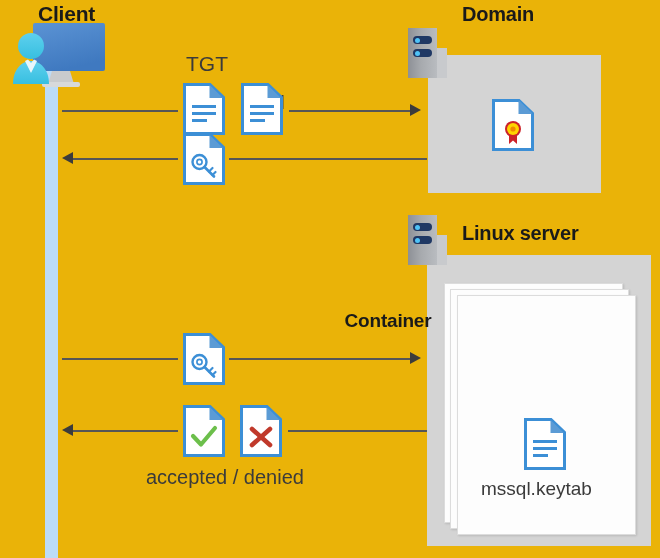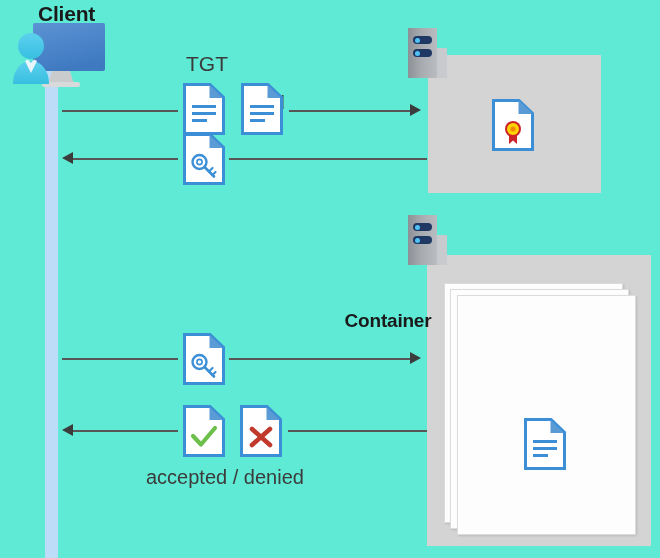--- a/index.html
+++ b/index.html
@@ -7,21 +7,21 @@
     padding: 0;
     background: #ffffff;
   }
   body {
     font-family: "Liberation Sans", sans-serif;
   }
   #canvas {
     position: relative;
     width: 660px;
     height: 558px;
-    background: #5eead4;
+    background: #eab308;
     overflow: hidden;
   }
   .abs { position: absolute; }
 
   
   .lifeline {
     left: 45px;
     top: 62px;
     width: 13px;
     height: 496px;
@@ -171,20 +171,21 @@
   <div class="abs rack-shadow rack-dc-sh"></div>
   <div class="abs rack rack-dc">
     <div class="led-row r1">
         <span class="dot"></span>
       </div>
     <div class="led-row r2">
         <span class="dot"></span>
       </div>
   </div>
   <div class="abs title-bold dc-title">
+    <div>Domain</div>
   </div>
 
   <div class="doc" style="left:492px; top:99px;">
     <svg width="42" height="52" viewBox="0 0 42 52" xmlns="http://www.w3.org/2000/svg">
       <path d="M1.5 1.5 H27 L40.5 14.5 V50.5 H1.5 Z" fill="#ffffff" stroke="#3c8fd6" stroke-width="3"></path>
       <path d="M27 1.5 L40.5 14.5 H27 Z" fill="#5b9bd5"></path>
       <path d="M26.5 2 L40 15 H26.5 Z" fill="#5b9bd5"></path>
 
       <path d="M17 33 L17 45 L21 41.5 L25 45 L25 33 Z" fill="#cc2229"></path>
       <circle cx="21" cy="30" r="8" fill="#cc2229"></circle>
@@ -196,39 +197,41 @@
   <div class="abs host-box linux-box"></div>
   <div class="abs rack-shadow rack-linux-sh"></div>
   <div class="abs rack rack-linux">
     <div class="led-row r1">
         <span class="dot"></span>
       </div>
     <div class="led-row r2">
         <span class="dot"></span>
       </div>
   </div>
+  <div class="abs title-bold linux-title">Linux server</div>
 
   <div class="abs card card-back1"></div>
   <div class="abs card card-back2"></div>
   <div class="abs card card-front"></div>
 
   <div class="abs title-bold container-title">
     <span>Container</span>
   </div>
 
 
   <div class="doc" style="left:524px; top:418px;">
     <svg width="42" height="52" viewBox="0 0 42 52" xmlns="http://www.w3.org/2000/svg">
       <path d="M1.5 1.5 H27 L40.5 14.5 V50.5 H1.5 Z" fill="#ffffff" stroke="#3c8fd6" stroke-width="3"></path>
       <path d="M26.5 2 L40 15 H26.5 Z" fill="#5b9bd5"></path>
       <rect x="9" y="22" width="24" height="3" fill="#3c8fd6"></rect>
       <rect x="9" y="29" width="24" height="3" fill="#3c8fd6"></rect>
       <rect x="9" y="36" width="15" height="3" fill="#3c8fd6"></rect>
     </svg>
   </div>
+  <div class="abs plain-label lbl-keytab">mssql.keytab</div>
 
   <div class="abs arrow-line" style="left:62px; top:110px; width:116px;"></div>
   <div class="abs arrow-line" style="left:289px; top:110px; width:122px;"></div>
   <div class="abs arrow-head right" style="left:410px; top:104px;"></div>
 
   <div class="abs plain-label lbl-tgt">TGT</div>
   <div class="abs plain-label lbl-spn">SPN</div>
 
   <div class="doc" style="left:183px; top:83px;">
     <svg width="42" height="52" viewBox="0 0 42 52" xmlns="http://www.w3.org/2000/svg">

